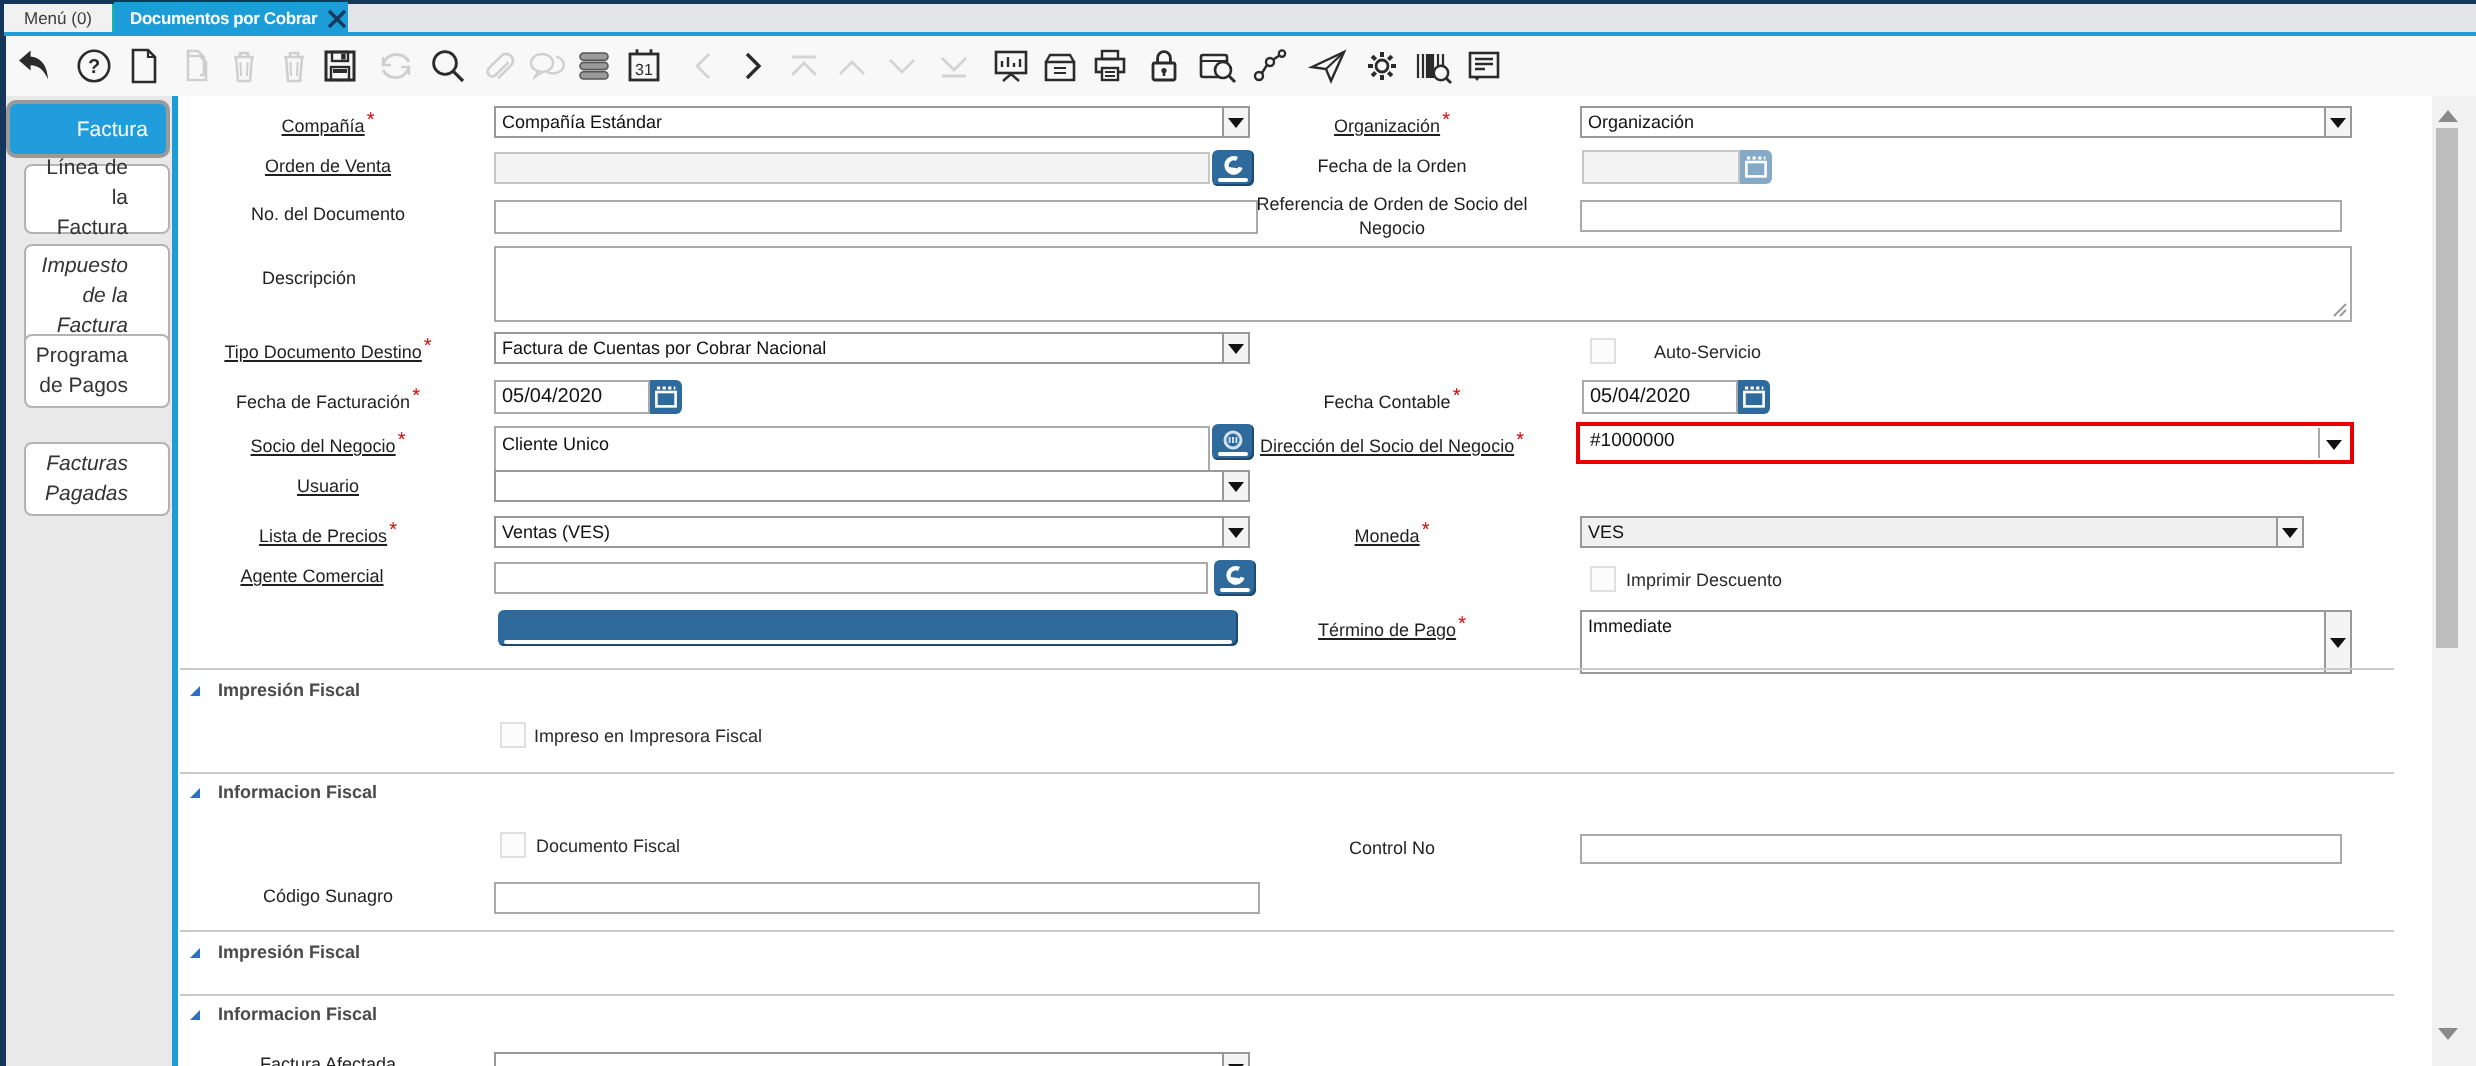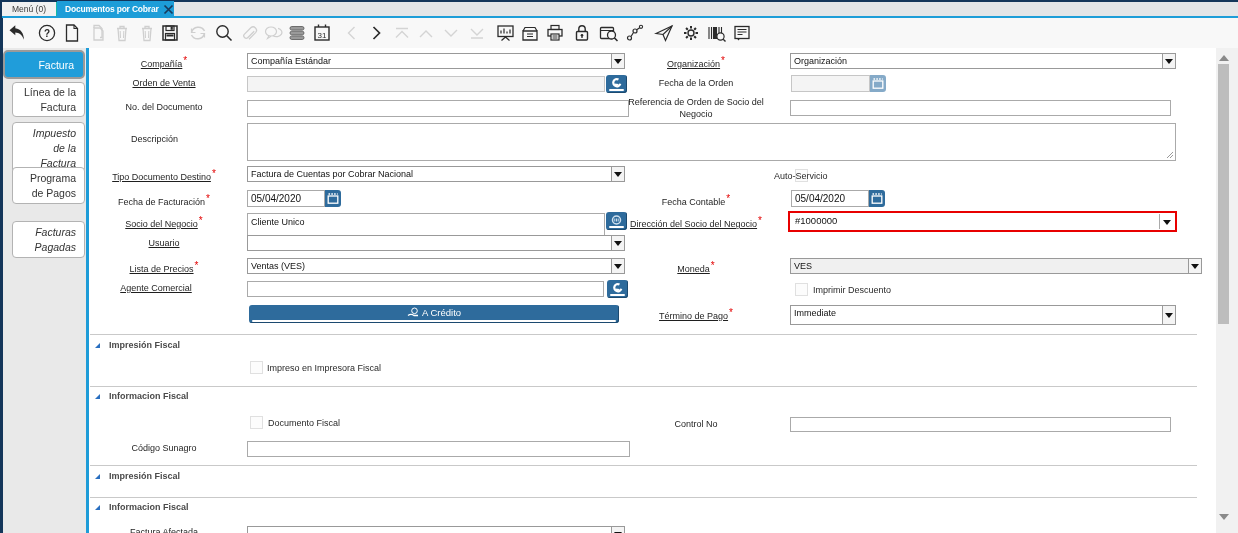--- a/index.html
+++ b/index.html
@@ -25,21 +25,21 @@
   .bluebtn .bar{position:absolute;left:3px;right:3px;bottom:2px;height:2px;background:#fff;border-radius:1px}
   .calbtn{position:absolute;box-sizing:border-box;background:#2e6b9c;border-radius:0 3px 3px 0}
   .calbtn.dis{background:#85aac8}
   .cb{position:absolute;width:13px;height:13px;box-sizing:border-box;background:#fcfcfc;border:1px solid #e0e0e0}
   .cblbl{position:absolute;font-size:9px;color:#2a2a2a;line-height:13px}
   .sline{position:absolute;left:90px;width:1107px;height:1px;background:#c9c9c9}
   .shead{position:absolute;font-size:9px;font-weight:bold;color:#4a4a4a}
   .stri{position:absolute;width:0;height:0;border-left:5px solid transparent;border-bottom:5px solid #2a6fc0}
   .vtab{position:absolute;box-sizing:border-box;background:#fff;border:1px solid #b3b3b3;
        border-radius:4px;font-size:10.5px;color:#333;text-align:right;
-       display:flex;flex-direction:column;justify-content:center;line-height:15px;padding-right:8px}
+       display:flex;flex-direction:column;justify-content:center;line-height:15px;padding-right:20px}
 </style>
 </head>
 <body>
 
 <div class="abs" style="left:0;top:0;width:1238px;height:18px;background:#e3e5e7"></div>
 <div class="abs" style="left:0;top:0;width:1238px;height:2px;background:#14365a"></div>
 <div class="abs" style="left:0;top:16px;width:1238px;height:2px;background:#1d9dd8"></div>
 <div class="abs" style="left:2px;top:2px;width:54px;height:14px;background:#f1f1f1;border-right:1px solid #14b8a6;
      font-size:8.5px;color:#3a3a3a;text-align:center;line-height:14px">Menú (0)</div>
 <div class="abs" style="left:57px;top:1px;width:117px;height:17px;background:#1d9dd8"></div>
@@ -234,21 +234,21 @@
 <svg class="abs" style="left:1166px;top:151px" width="8" height="8" viewBox="0 0 8 8">
     <path d="M7,1 L1,7 M7,4 L4,7" stroke="#999" stroke-width="1"></path>
   </svg>
 
 <div class="lbl" style="left:90px;top:168px;width:148px"><u>Tipo Documento Destino</u><span class="star">*</span></div>
 <div class="combo" style="left:247px;top:166px;width:378px;height:16px">
     <span class="txt">Factura de Cuentas por Cobrar Nacional</span>
     <span class="btn"></span>
   </div>
 <div class="cb" style="left:795px;top:169px"></div>
-<div class="cblbl" style="left:774px;top:170px">Auto-Servicio</div>
+<div class="cblbl" style="left:827px;top:170px">Auto-Servicio</div>
 
 <div class="lbl" style="left:90px;top:193px;width:148px">Fecha de Facturación<span class="star">*</span></div>
 <div class="inp" style="left:247px;top:190px;width:78px;height:17px;line-height:16px;font-size:10px">05/04/2020</div>
 <div class="calbtn" style="left:325px;top:190px;width:16px;height:17px">
   <svg width="16" height="17" viewBox="0 0 16 17">
       <path d="M3.5,4 h1.6 M6.3,4 h1.6 M9.1,4 h1.6 M11.9,4 h.8" stroke="#fff" stroke-width="1.5"></path>
       <rect x="3.2" y="6" width="9.6" height="7.2" fill="none" stroke="#fff" stroke-width="1.3"></rect>
     </svg>
 </div>
 <div class="lbl" style="left:610px;top:193px;width:172px">Fecha Contable<span class="star">*</span></div>
@@ -281,48 +281,42 @@
     <span class="txt"></span>
     <span class="btn"></span>
   </div>
 
 <div class="lbl" style="left:90px;top:260px;width:148px"><u>Lista de Precios</u><span class="star">*</span></div>
 <div class="combo" style="left:247px;top:258px;width:378px;height:16px">
     <span class="txt">Ventas (VES)</span>
     <span class="btn"></span>
   </div>
 <div class="lbl" style="left:610px;top:260px;width:172px"><u>Moneda</u><span class="star">*</span></div>
-<div class="combo dis" style="left:790px;top:258px;width:412px;height:16px">
+<div class="combo dis" style="left:790px;top:258px;width:362px;height:16px">
     <span class="txt">VES</span>
     <span class="btn"></span>
   </div>
 
 <div class="lbl" style="left:90px;top:283px;width:132px"><u>Agente Comercial</u></div>
 <div class="inp" style="left:247px;top:281px;width:357px;height:16px"></div>
 <div class="bluebtn" style="left:607px;top:280px;width:21px;height:18px">
   <svg width="21" height="18" viewBox="0 0 21 18">
       <path d="M12.5,4.5 a3.6,3.6 0 1 0 1.8,4.2" fill="none" stroke="#fff" stroke-width="2.2"></path>
       <path d="M8.2,8.5 l2.2,3.4 2.4,-2.8 z" fill="#fff"></path>
     </svg>
   <span class="bar"></span>
 </div>
 <div class="cb" style="left:795px;top:283px"></div>
 <div class="cblbl" style="left:813px;top:284px">Imprimir Descuento</div>
 
 <div class="bluebtn" style="left:249px;top:305px;width:370px;height:18px">
-  <div style="position:absolute;left:0;right:0;top:2px;text-align:center;font-size:9.5px;color:#fff">
-    <svg width="13" height="11" viewBox="0 0 13 11" style="vertical-align:-2px">
-        <circle cx="7.5" cy="3.8" r="2.8" fill="none" stroke="#fff" stroke-width="1"></circle>
-        <path d="M1,8.5 c2,-1.5 4,-1.5 6,0 h4" stroke="#fff" stroke-width="1.3" fill="none"></path>
-      </svg>
-    A Crédito</div>
   <span class="bar" style="bottom:1px"></span>
 </div>
 <div class="lbl" style="left:610px;top:307px;width:172px"><u>Término de Pago</u><span class="star">*</span></div>
-<div class="combo" style="left:790px;top:305px;width:386px;height:20px">
+<div class="combo" style="left:790px;top:305px;width:386px;height:32px">
     <span class="txt">Immediate</span>
     <span class="btn"></span>
   </div>
 
 <div class="sline" style="top:334px"></div>
 <div class="stri" style="left:95px;top:343px"></div>
 <div class="shead" style="left:109px;top:340px">Impresión Fiscal</div>
 <div class="cb" style="left:250px;top:361px"></div>
 <div class="cblbl" style="left:267px;top:362px">Impreso en Impresora Fiscal</div>
 

